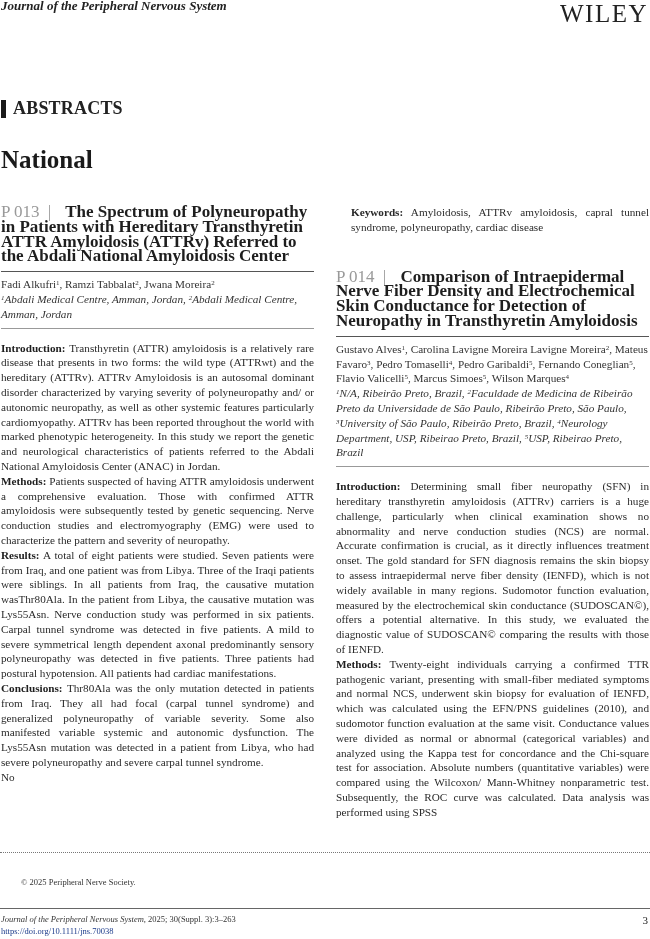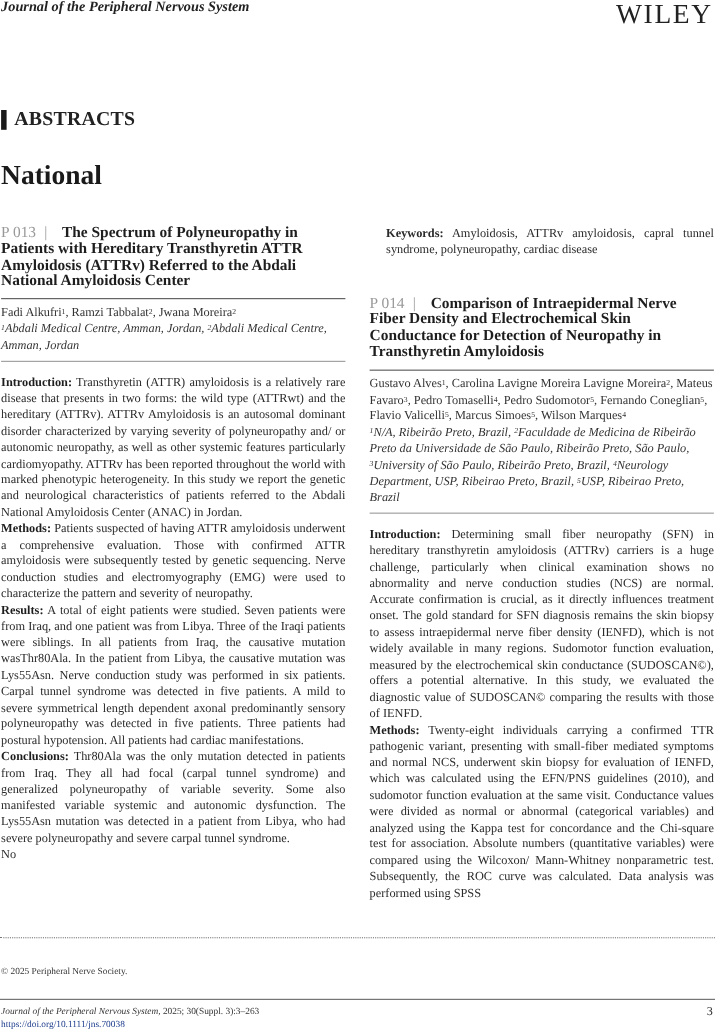--- a/index.html
+++ b/index.html
@@ -26,39 +26,39 @@
     }
     .page-title {
       position: absolute; left: 1px; top: 146px;
       font-family: "Liberation Serif", serif; font-weight: bold; font-size: 25px; color: #1a1a1a;
     }
 
     .col { position: absolute; width: 313px; font-family: "Liberation Serif", serif; font-size: 11.2px; line-height: 14.8px; color: #2a2a2a; }
     .col-left { left: 1px; top: 205px; }
     .col-right { left: 336px; top: 205px; }
 
-    .abs-head { font-weight: bold; font-size: 14px; line-height: 14.8px; color: #1e1e1e; }
+    .abs-head { font-weight: bold; font-size: 17px; line-height: 14.8px; color: #1e1e1e; }
     .abs-id { font-weight: normal; color: #999; margin-right: 4px; }
     .abs-sep { font-weight: normal; color: #999; margin-right: 10px; }
     .rule-thick { border-top: 1.2px solid #555; margin: 7px 0 5px 0; }
     .rule-thin { border-top: 1px solid #999; margin: 6px 0 6px 0; }
     .authors { color: #333; }
     .authors .u { }
     .authors sup, .affil sup { font-size: 7px; vertical-align: top; position: relative; top: -1px; }
     .affil { font-style: italic; color: #333; }
     .body-text p { text-align: justify; }
     .body-text .lbl { font-weight: bold; color: #1e1e1e; }
     .keywords { text-align: justify; margin-bottom: 35px; margin-top: 0px; margin-left: 15px; }
     .keywords .lbl { font-weight: bold; }
 
     .dotted-rule {
       position: absolute; left: 0; top: 852px; width: 650px; border-top: 1px dotted #777;
     }
     .copyright {
-      position: absolute; left: 1px; top: 877px; font-family: "Liberation Serif", serif; font-size: 8.5px; color: #333;
+      position: absolute; left: 1px; top: 877px; font-family: "Liberation Serif", serif; font-size: 8.5px; color: #333; padding-left: 20px;
     }
     .footer-rule { position: absolute; left: 0; top: 908px; width: 650px; border-top: 1px solid #666; }
     .footer-citation {
       position: absolute; left: 1px; top: 914px; font-family: "Liberation Serif", serif; font-size: 8.5px; color: #333;
     }
     .footer-citation .it { font-style: italic; }
     .footer-doi {
       position: absolute; left: 1px; top: 926px; font-family: "Liberation Serif", serif; font-size: 8.5px; color: #1a3a8a;
     }
     .page-number {
@@ -111,21 +111,21 @@
       <span class="abs-id">P 014</span>
       <span class="abs-sep">|</span>
       <span>Comparison of Intraepidermal Nerve Fiber Density and Electrochemical Skin Conductance for Detection of Neuropathy in Transthyretin Amyloidosis</span>
     </div>
     <div class="rule-thick"></div>
     <div class="authors">
       <span class="u">Gustavo Alves</span><sup>1</sup><span>, </span>
       <span>Carolina Lavigne Moreira Lavigne Moreira</span><sup>2</sup><span>, </span>
       <span>Mateus Favaro</span><sup>3</sup><span>, </span>
       <span>Pedro Tomaselli</span><sup>4</sup><span>, </span>
-      <span>Pedro Sudomotor</span><sup>5</sup><span>, </span>
+      <span>Pedro Garibaldi</span><sup>5</sup><span>, </span>
       <span>Fernando Coneglian</span><sup>5</sup><span>, </span>
       <span>Flavio Valicelli</span><sup>5</sup><span>, </span>
       <span>Marcus Simoes</span><sup>5</sup><span>, </span>
       <span>Wilson Marques</span><sup>4</sup>
     </div>
     <div class="affil">
       <sup>1</sup><span>N/A, Ribeirão Preto, Brazil, </span><sup>2</sup><span>Faculdade de Medicina de Ribeirão Preto da Universidade de São Paulo, Ribeirão Preto, São Paulo, </span><sup>3</sup><span>University of São Paulo, Ribeirão Preto, Brazil, </span><sup>4</sup><span>Neurology Department, USP, Ribeirao Preto, Brazil, </span><sup>5</sup><span>USP, Ribeirao Preto, Brazil</span>
     </div>
     <div class="rule-thin" style="margin-bottom:12px;"></div>
     <div class="body-text">

